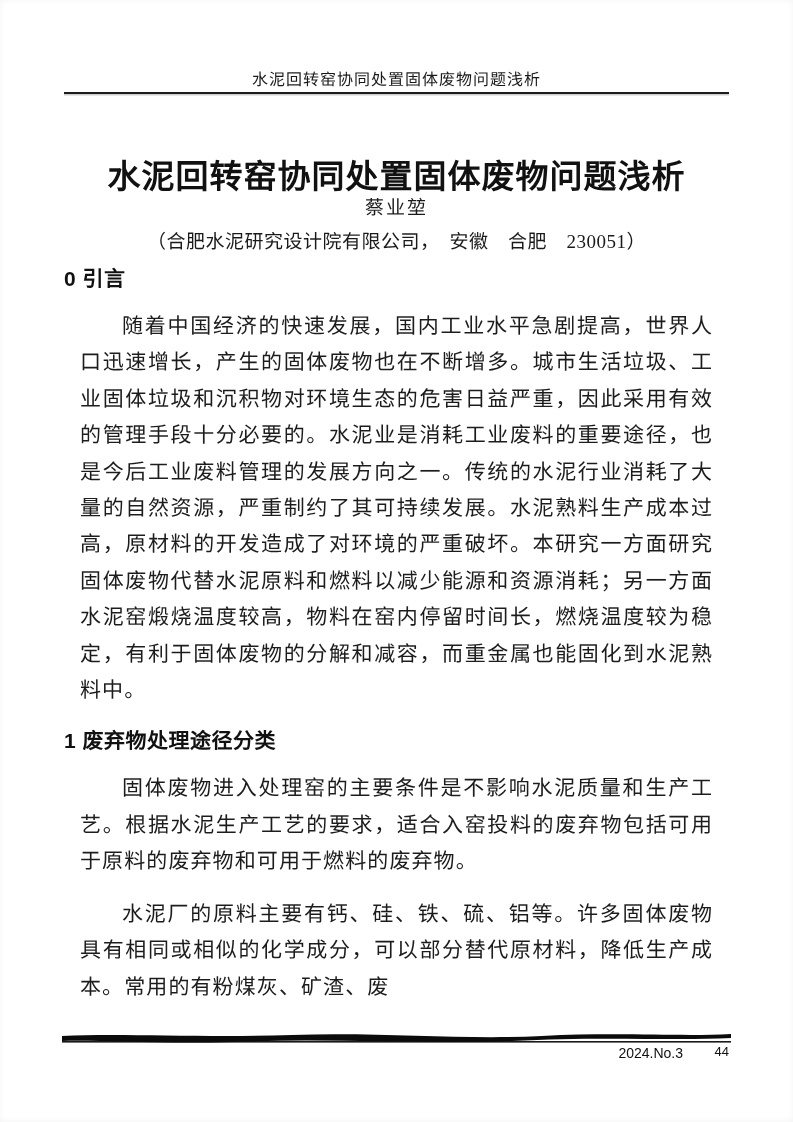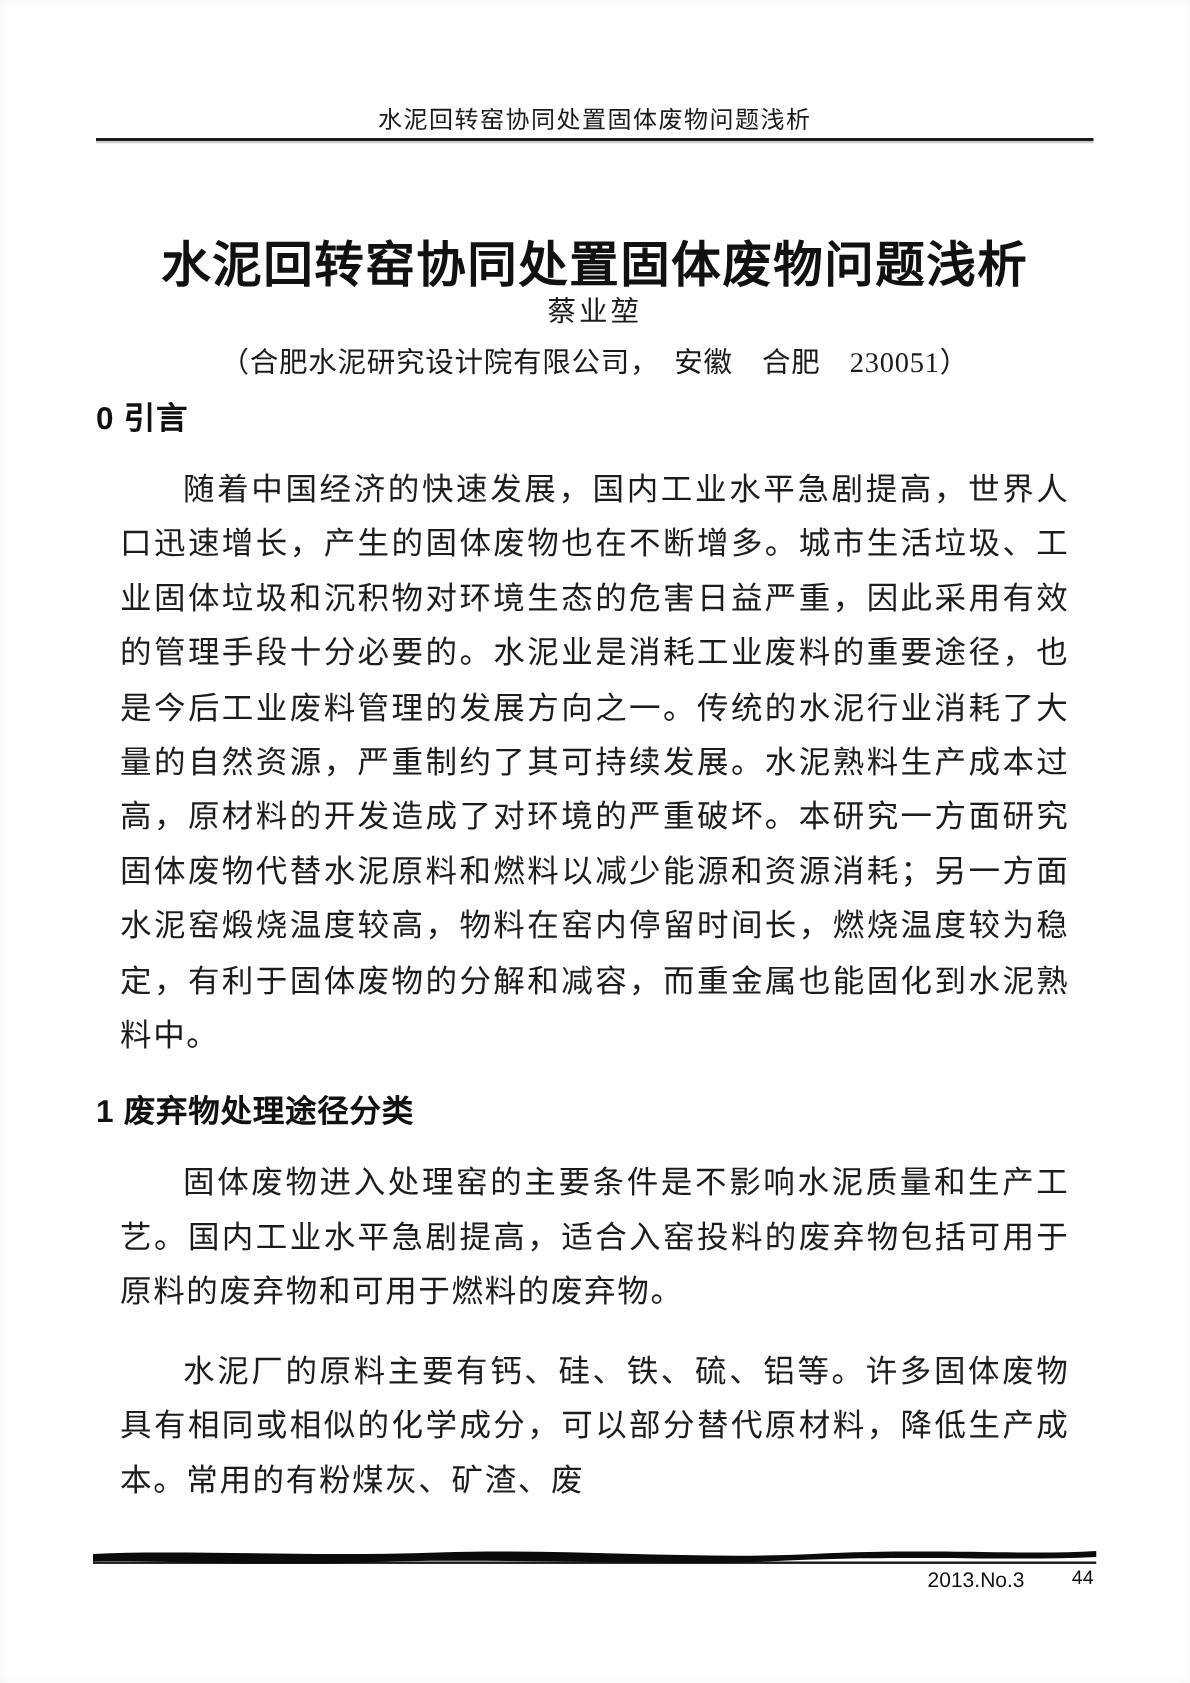--- a/index.html
+++ b/index.html
@@ -138,29 +138,29 @@
 
   <h1 class="article-title">水泥回转窑协同处置固体废物问题浅析</h1>
   <div class="author-line">蔡业堃</div>
   <div class="affiliation-line">（合肥水泥研究设计院有限公司，　安徽　合肥　230051）</div>
 
   <div class="body-flow">
     <h2 class="sec-heading">0 引言</h2>
     <p>随着中国经济的快速发展，国内工业水平急剧提高，世界人口迅速增长，产生的固体废物也在不断增多。城市生活垃圾、工业固体垃圾和沉积物对环境生态的危害日益严重，因此采用有效的管理手段十分必要的。水泥业是消耗工业废料的重要途径，也是今后工业废料管理的发展方向之一。传统的水泥行业消耗了大量的自然资源，严重制约了其可持续发展。水泥熟料生产成本过高，原材料的开发造成了对环境的严重破坏。本研究一方面研究固体废物代替水泥原料和燃料以减少能源和资源消耗；另一方面水泥窑煅烧温度较高，物料在窑内停留时间长，燃烧温度较为稳定，有利于固体废物的分解和减容，而重金属也能固化到水泥熟料中。</p>
 
     <h2 class="sec-heading second">1 废弃物处理途径分类</h2>
-    <p>固体废物进入处理窑的主要条件是不影响水泥质量和生产工艺。国内工业水平急剧提高，适合入窑投料的废弃物包括可用于原料的废弃物和可用于燃料的废弃物。</p>
+    <p>固体废物进入处理窑的主要条件是不影响水泥质量和生产工艺。根据水泥生产工艺的要求，适合入窑投料的废弃物包括可用于原料的废弃物和可用于燃料的废弃物。</p>
     <p>水泥厂的原料主要有钙、硅、铁、硫、铝等。许多固体废物具有相同或相似的化学成分，可以部分替代原材料，降低生产成本。常用的有粉煤灰、矿渣、废</p>
   </div>
 
   <div class="footer-rule-wrap">
     <svg width="669" height="16" viewBox="0 0 669 16" xmlns="http://www.w3.org/2000/svg" aria-hidden="true">
 
       <rect x="0" y="11" width="669" height="1.6" fill="#1a1a1a"></rect>
 
       <path d="M0,6 C60,3 140,8 230,5 C320,2 400,10 480,6 C560,2 620,7 669,4
                L669,8 C610,11 540,6 450,11 C360,14 260,8 170,12 C100,14 40,10 0,11 Z" fill="#0b0b0b"></path>
     </svg>
   </div>
   <div class="footer-page-number">44</div>
-  <div class="footer-issue">2013.No.3</div>
+  <div class="footer-issue">2024.No.3</div>
 
 </div>
 
 </body></html>

